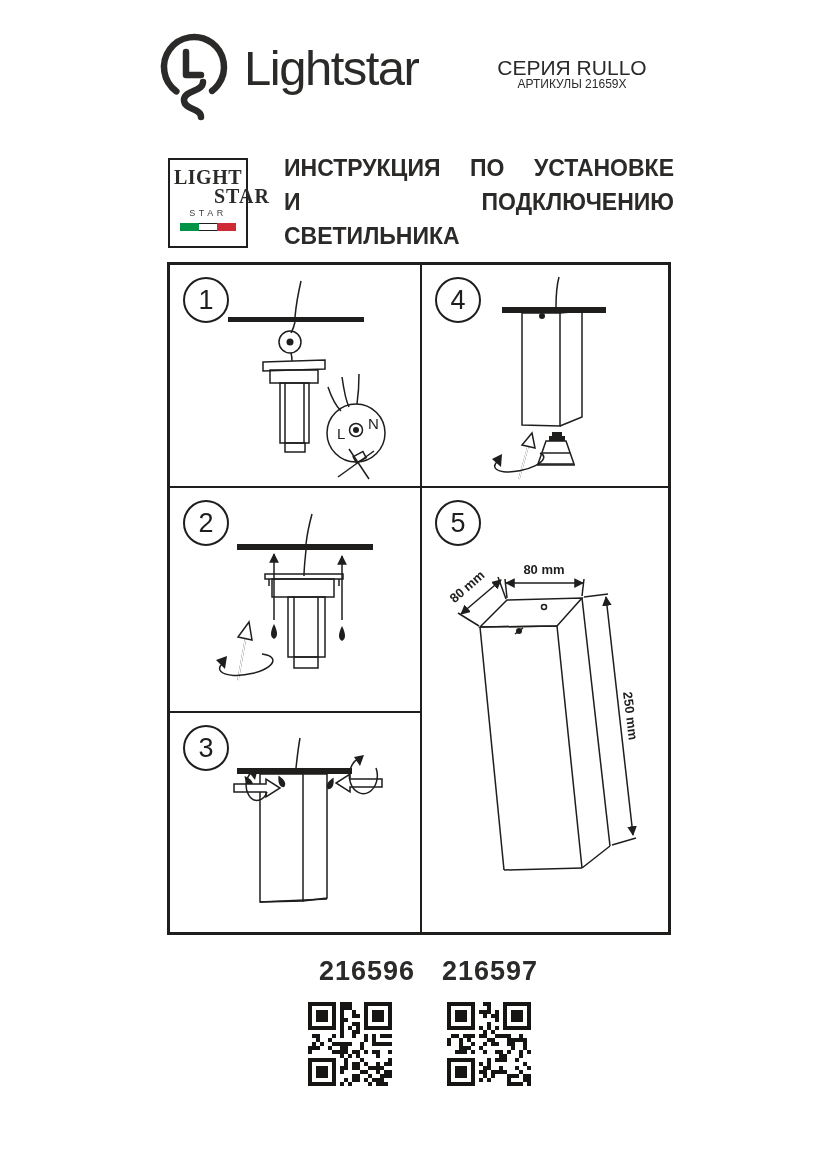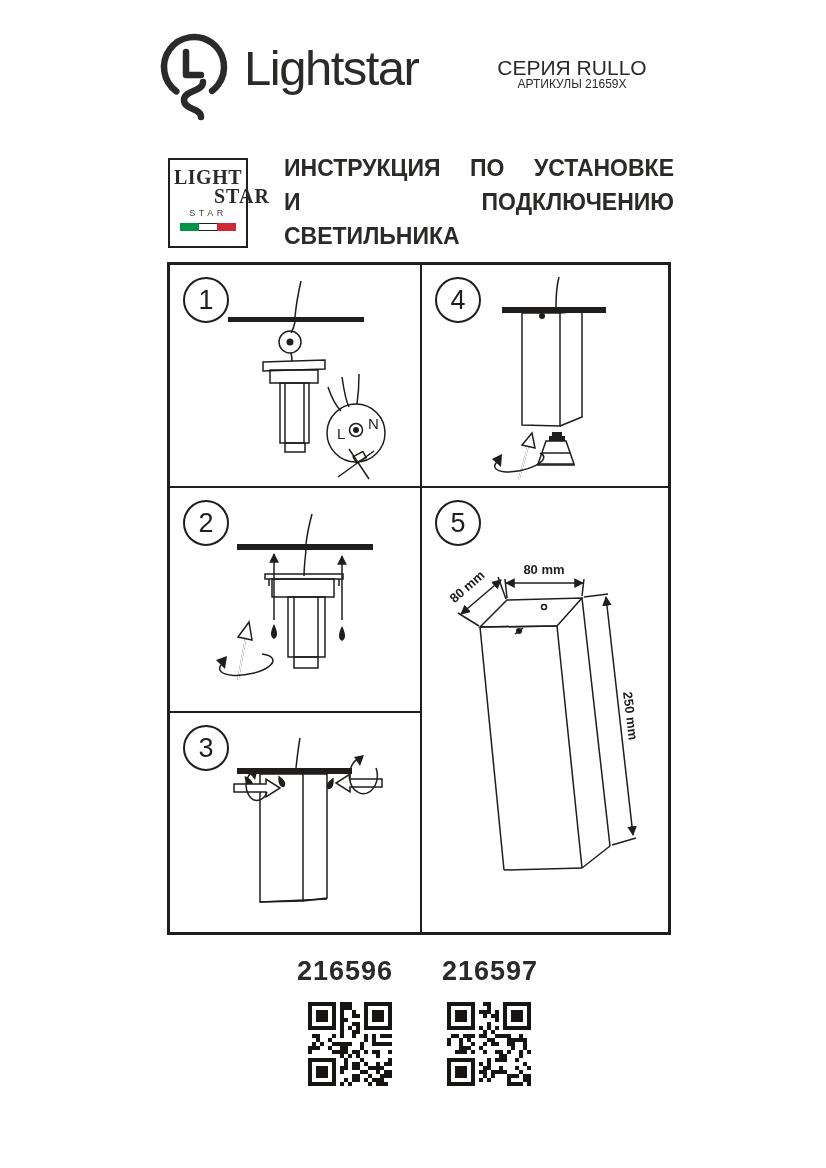--- a/index.html
+++ b/index.html
@@ -32,21 +32,21 @@
   .badge{position:absolute;left:13px;top:12px;width:42px;height:42px;border:2px solid #1f1e1c;
          border-radius:50%;font-size:27px;line-height:42px;text-align:center;color:#1f1e1c;}
   .panel svg{position:absolute;left:0;top:0;}
   .ink{stroke:#1f1e1c;fill:none;stroke-width:1.5;}
   .inkfill{fill:#1f1e1c;stroke:none;}
   .hollow{stroke:#1f1e1c;fill:#ffffff;stroke-width:1.5;}
   text.dim{font-family:"Liberation Sans",sans-serif;font-size:13px;fill:#1f1e1c;font-weight:700;}
   text.term{font-family:"Liberation Sans",sans-serif;font-size:15px;fill:#1f1e1c;}
   
   .qr-label{font-size:27px;font-weight:700;letter-spacing:1px;text-align:center;width:140px;}
-  #qr-label-0{left:275px;top:956px;}
+  #qr-label-0{left:275px;top:956px;text-align:right;}
   #qr-label-1{left:420px;top:956px;}
   .qr-code{width:84px;height:84px;}
   #qr-0{left:308px;top:1002px;}
   #qr-1{left:447px;top:1002px;}
   .qr-code svg rect{fill:#161514;}
 </style>
 </head>
 <body>
 
 <svg id="brand-logo" class="abs" viewBox="0 0 86 98">

